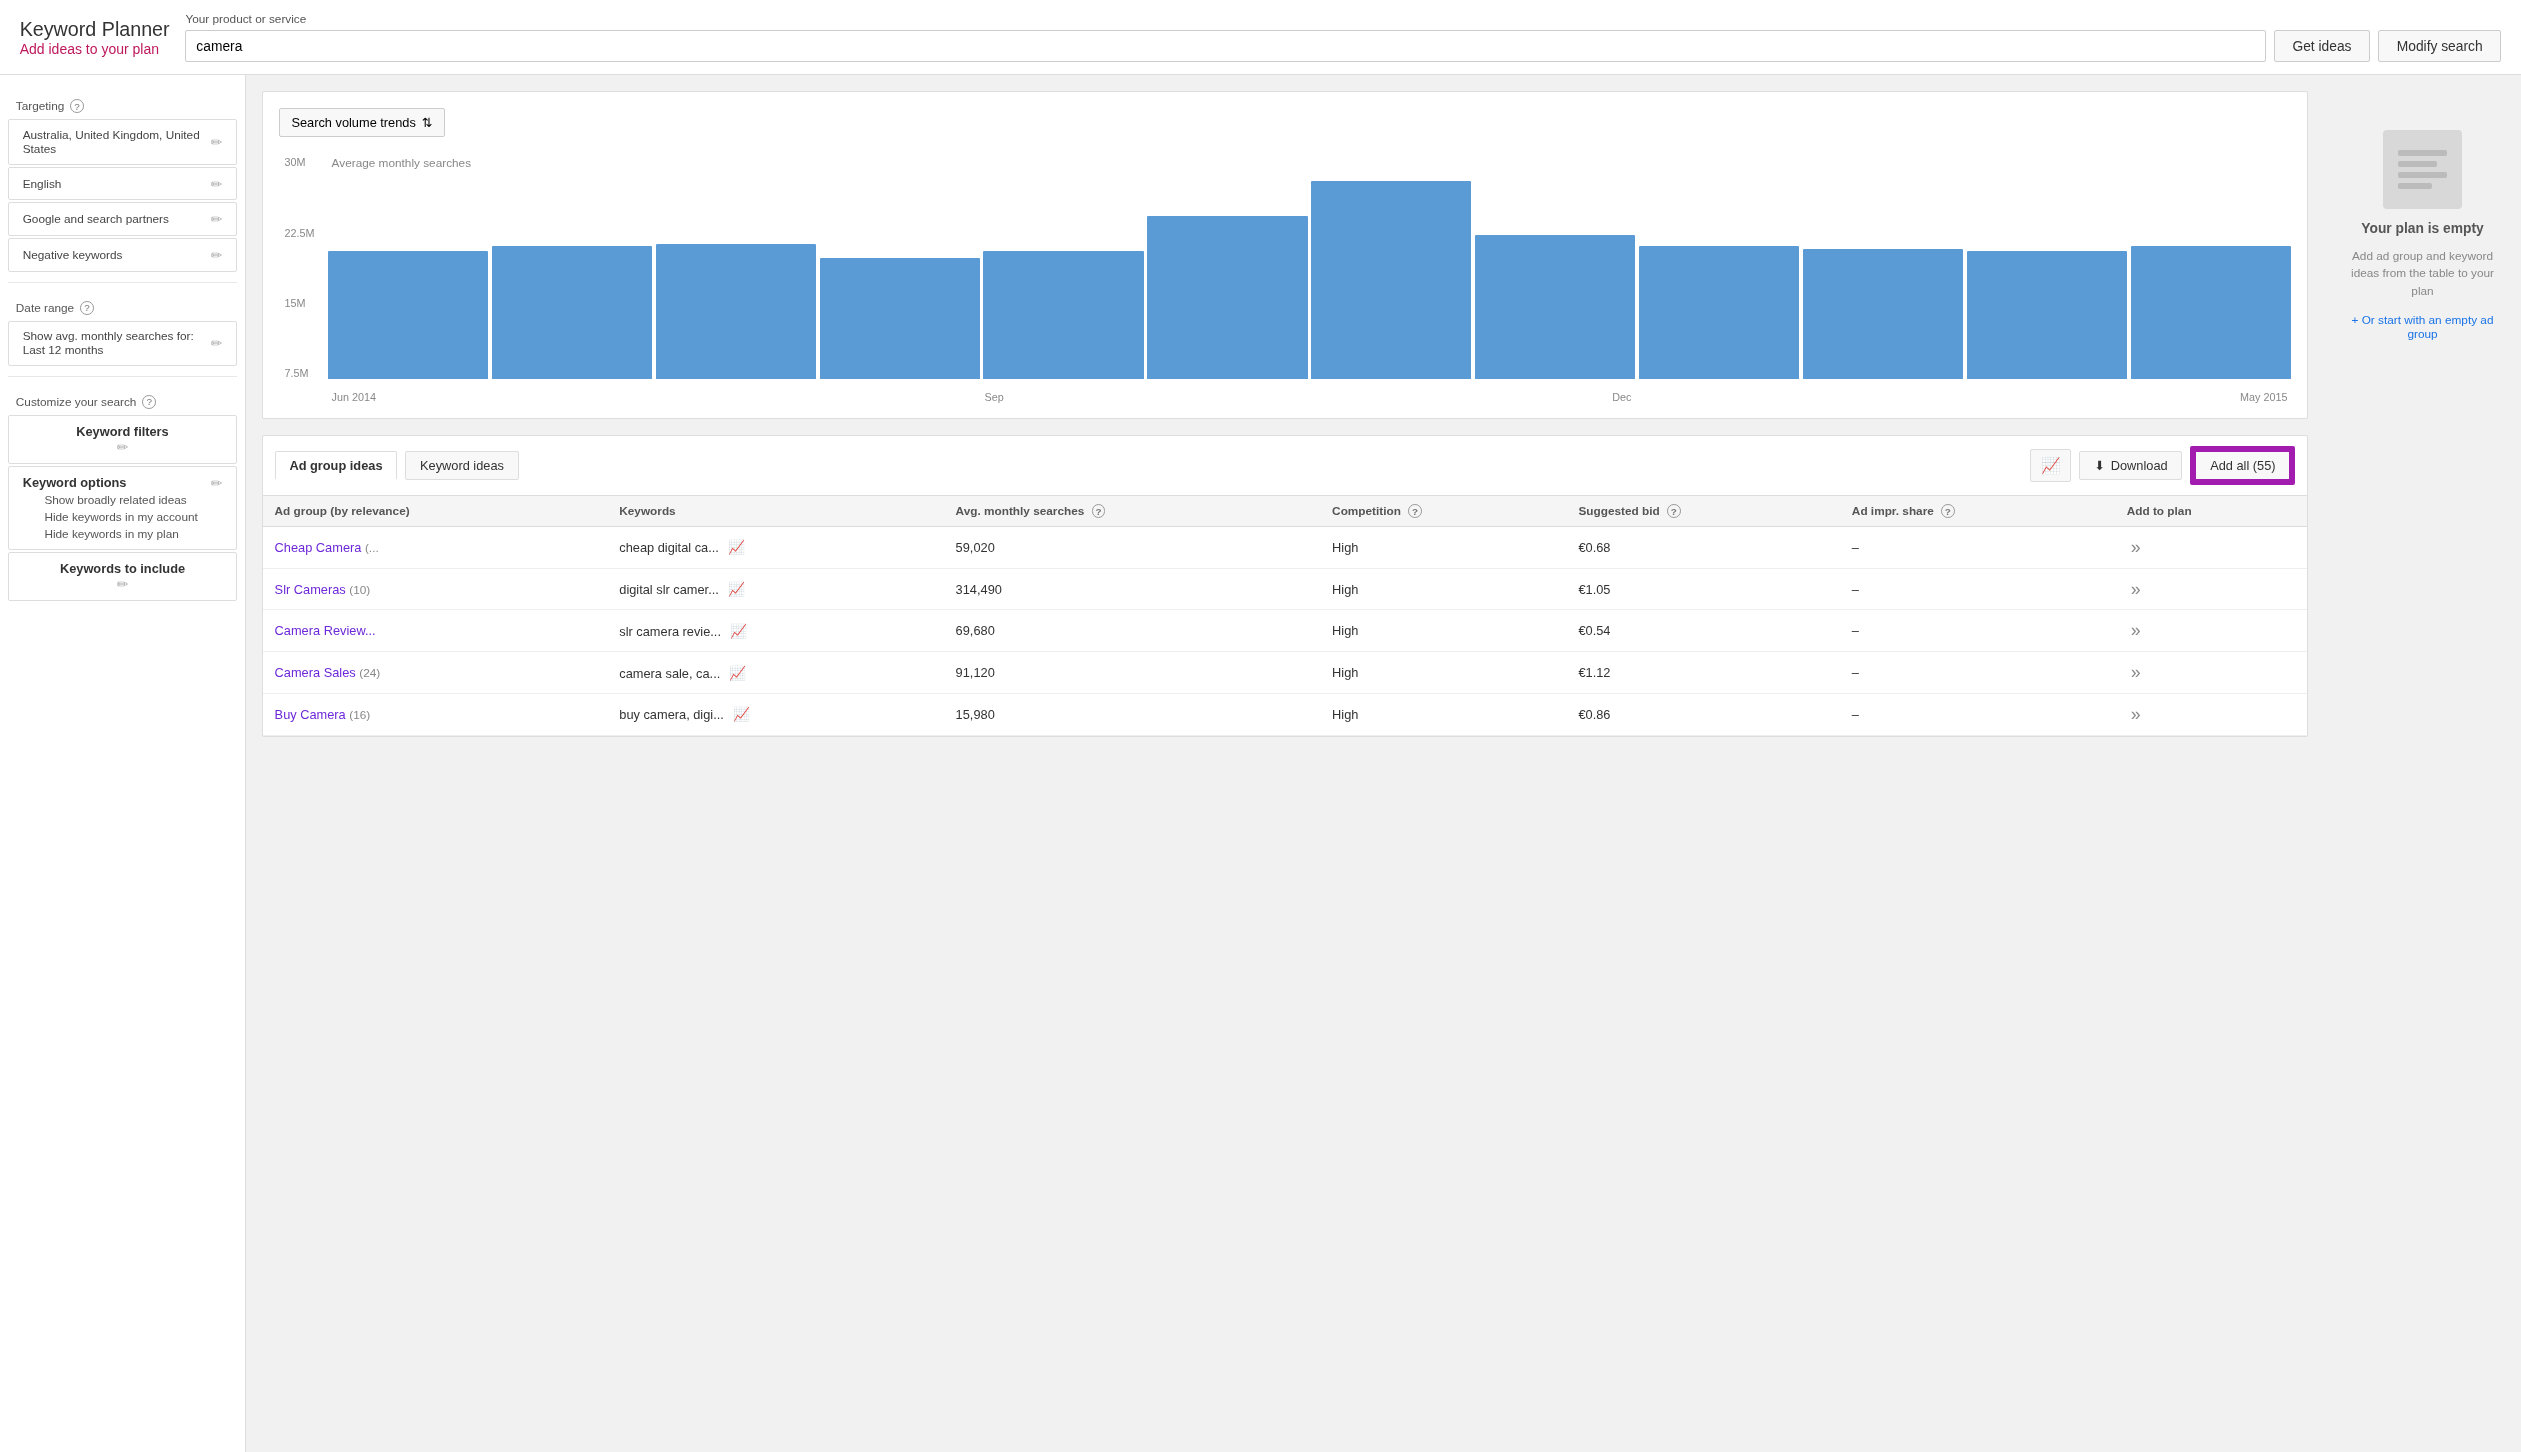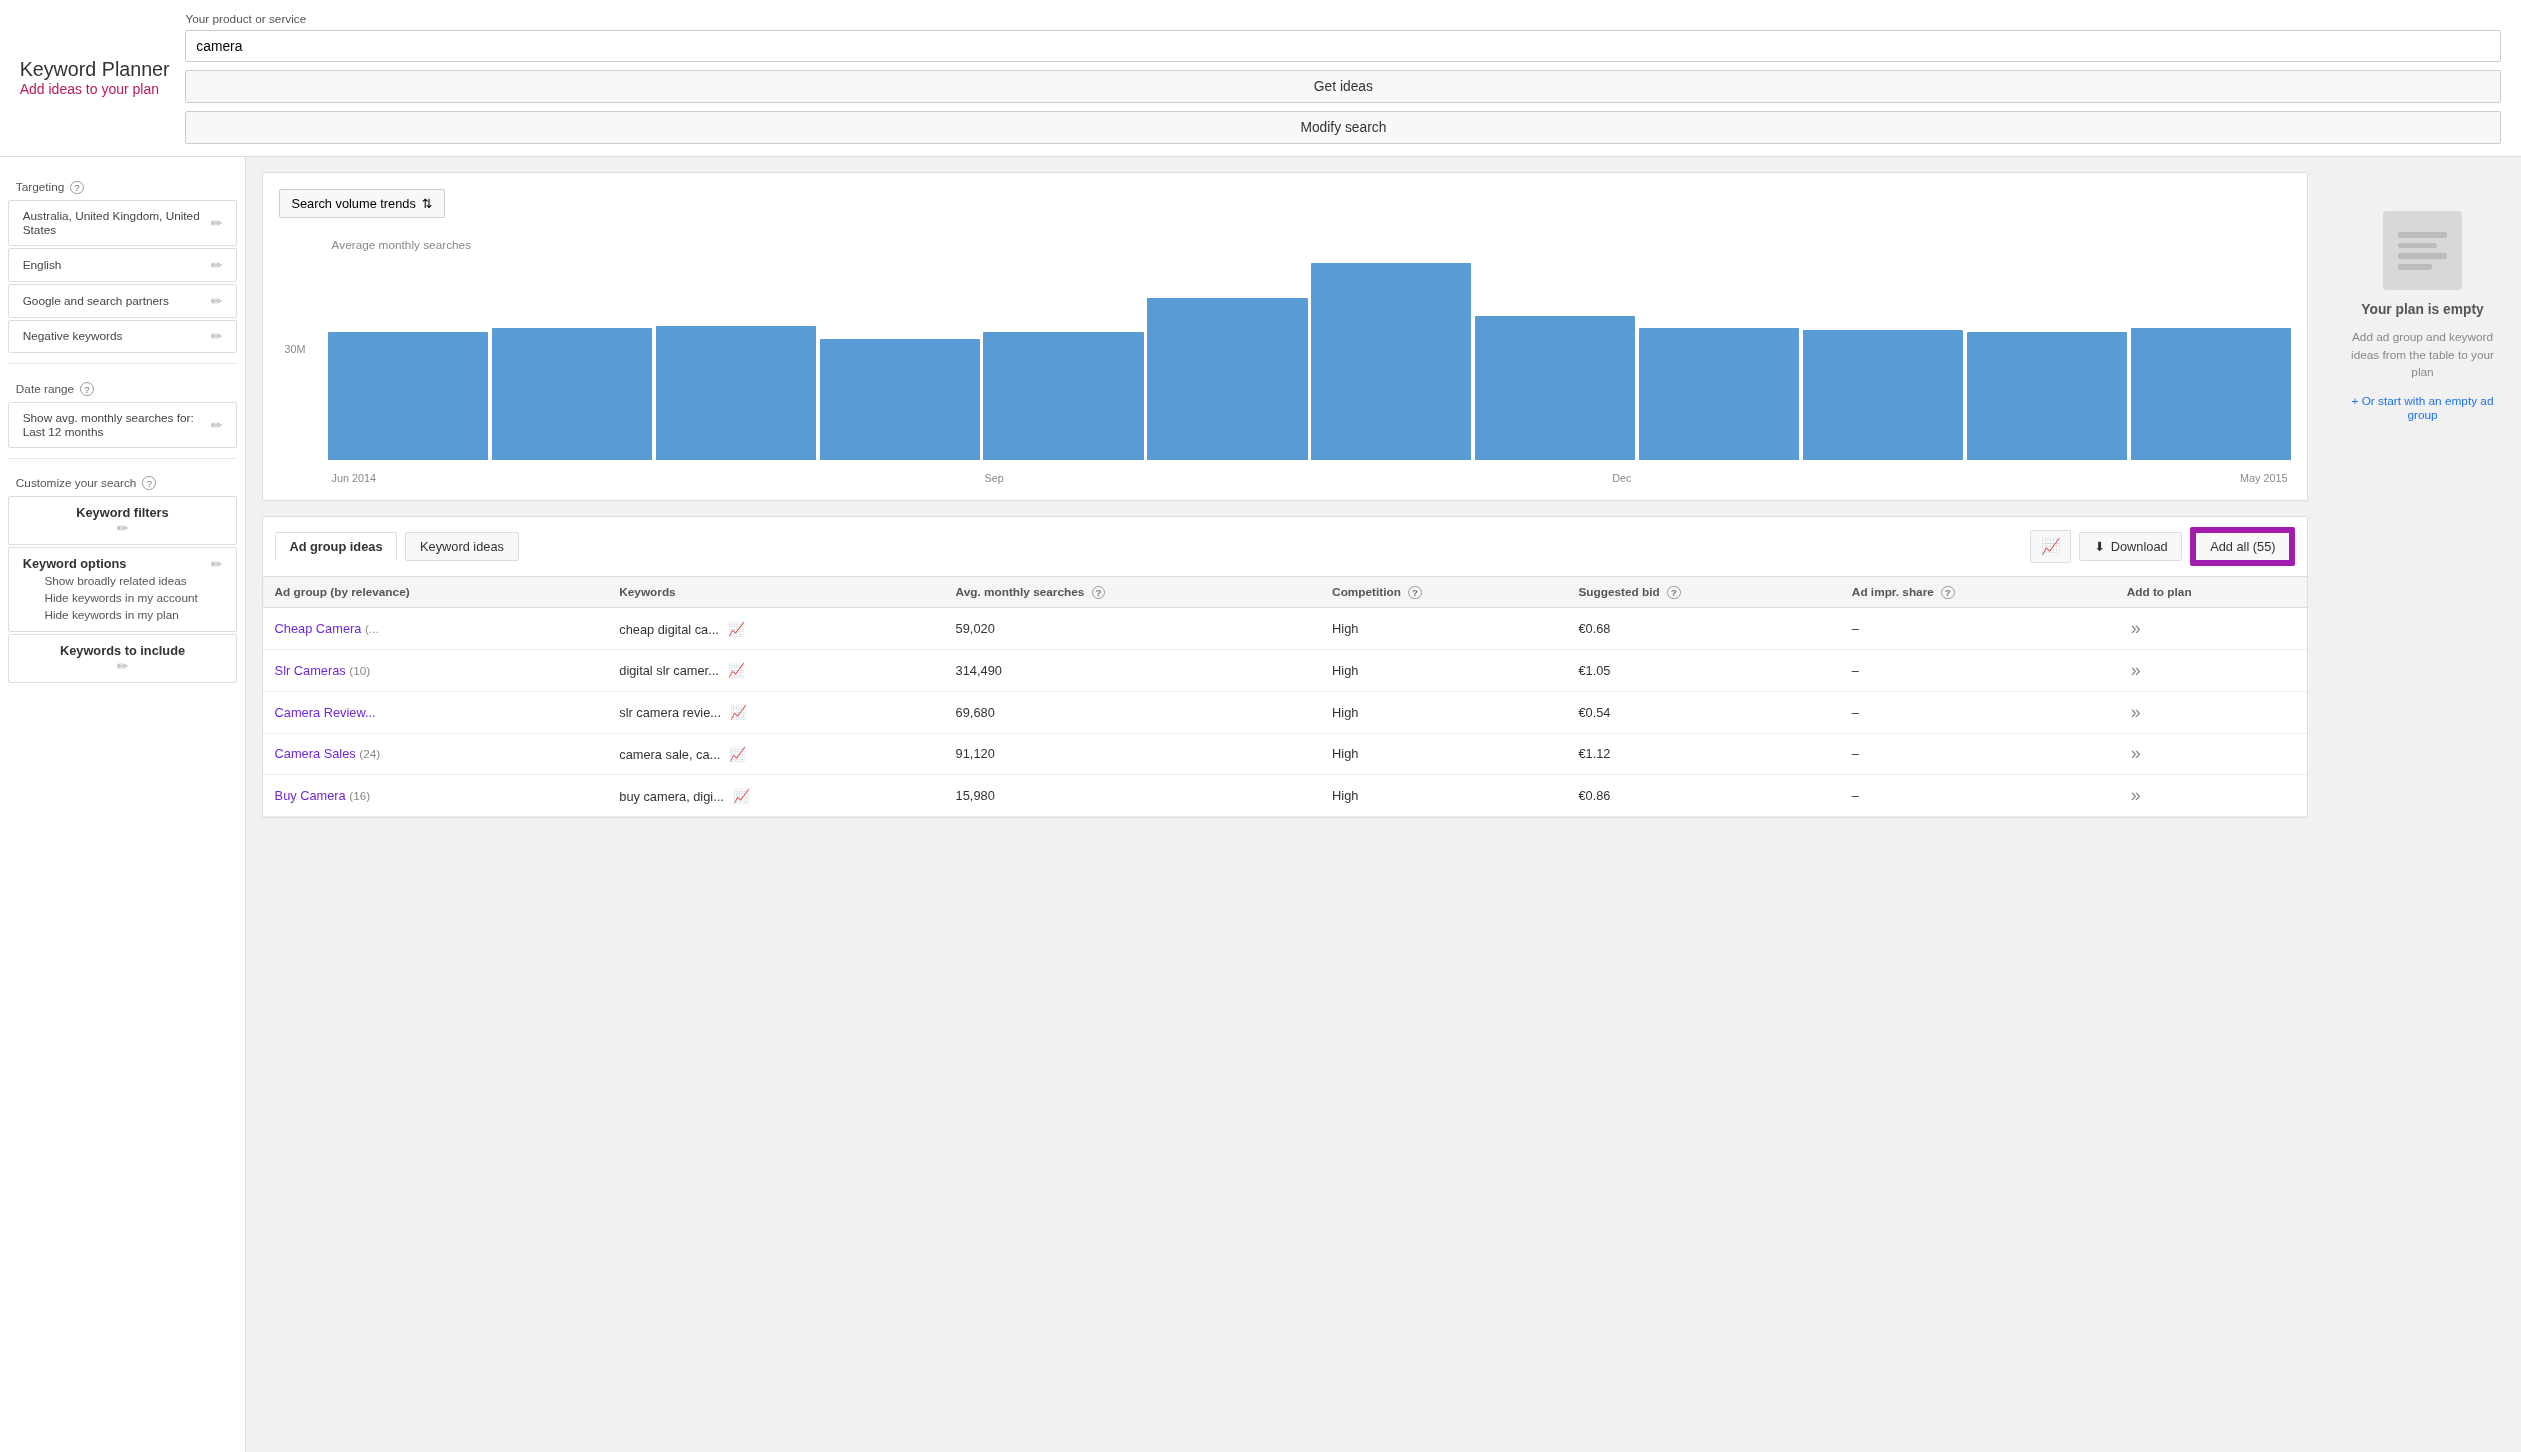--- a/index.html
+++ b/index.html
@@ -16,21 +16,21 @@
     .app-title h1 { font-size: 19.7px; font-weight: normal; color: #333; }
     .app-title p { font-size: 14px; color: #be185d; }
 
     .search-area {
       flex: 1;
       display: flex;
       flex-direction: column;
       gap: 3.9px;
     }
     .search-label { font-size: 11.8px; color: #555; }
-    .search-row { display: flex; gap: 7.9px; flex-direction: column; }
+    .search-row { display: flex; gap: 7.9px; }
     .search-input {
       flex: 1;
       padding: 7.9px 9.9px;
       border: 1px solid #ccc;
       border-radius: 2px;
       font-size: 13.8px;
     }
     .btn-primary {
       background: #f8f8f8;
       border: 1px solid #ccc;
@@ -150,25 +150,24 @@
       margin-top: 9.9px;
       position: relative;
       height: 256px;
     }
     .chart-y-label {
       position: absolute;
       left: 0; top: 0;
       width: 49px;
       height: 100%;
       display: flex;
-      flex-direction: row;
+      flex-direction: column;
       justify-content: space-between;
-      align-items: center;
+      align-items: flex-start;
       padding: 9.9px 5.9px 23.6px;
-      gap: 25px;
     }
     .y-tick { font-size: 10.8px; color: #888; }
     .chart-area {
       position: absolute;
       left: 49px;
       right: 0;
       top: 0;
       bottom: 23.6px;
       display: flex;
       align-items: flex-end;

